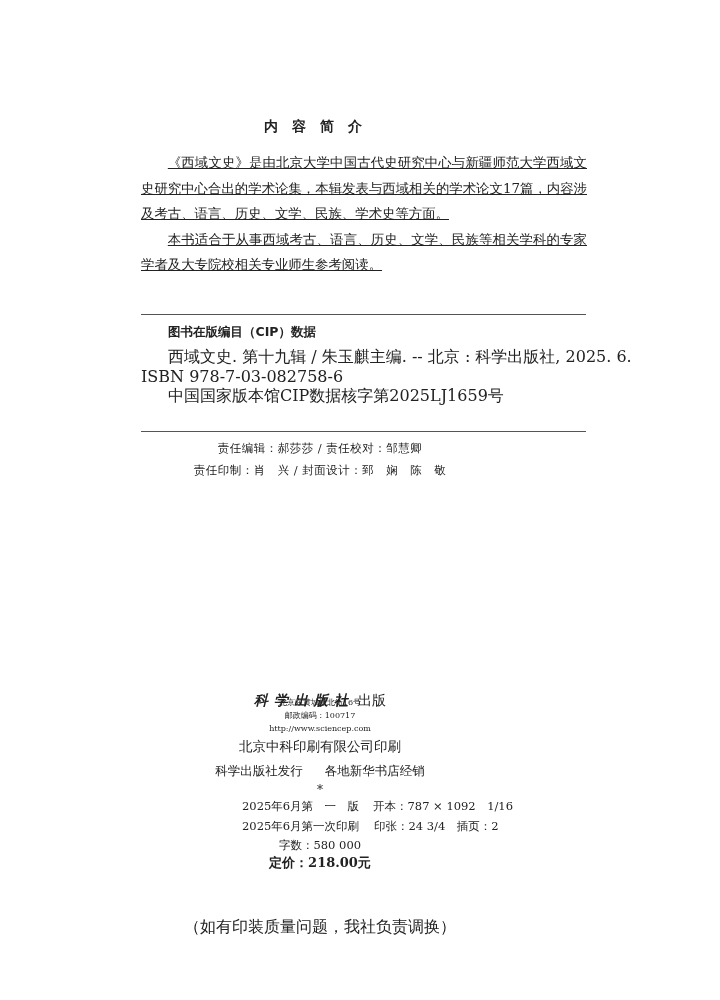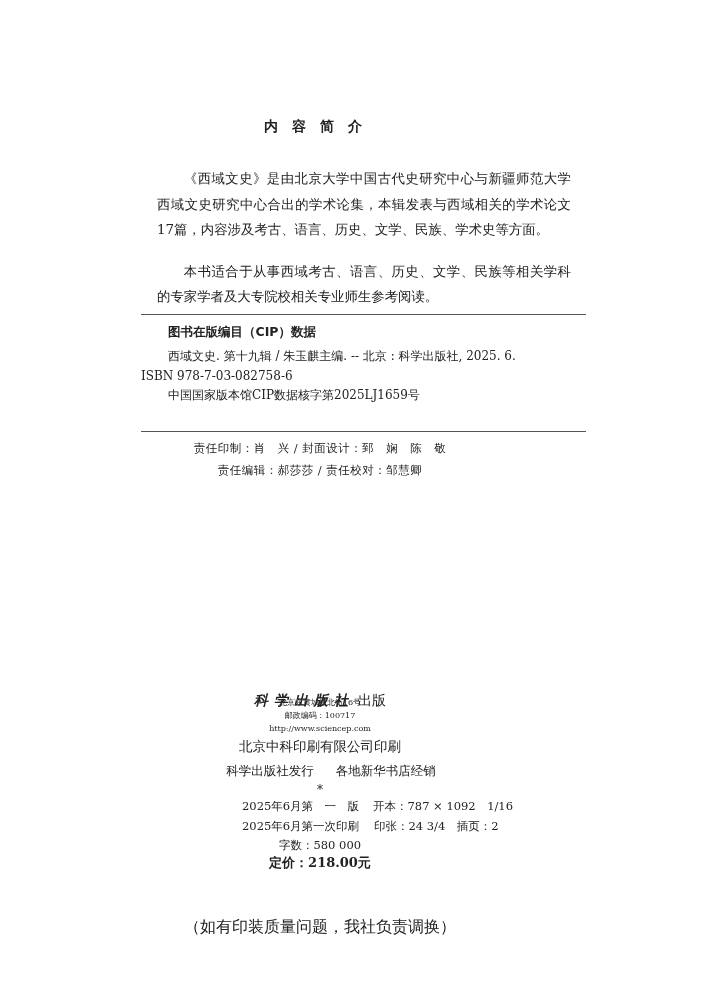--- a/index.html
+++ b/index.html
@@ -11,37 +11,37 @@
   .abs { position: absolute; }
   .center { left: 0; width: 640px; text-align: center; }
   .title {
     top: 118px; font-size: 14px; letter-spacing: 14px; font-weight: bold;
     font-family: "DejaVu Sans", "Liberation Sans", sans-serif;
   }
   .intro {
     left: 141px; width: 446px; top: 150px; font-size: 13.4px; line-height: 25.5px;
     text-align: justify; text-align-last: left;
   }
-  .intro p { margin: 16px; text-indent: 2em; }
+  .intro p { margin: 0; text-indent: 2em; text-decoration: underline; }
   .rule { left: 141px; width: 445px; height: 0; border-top: 1.2px solid #555555; }
   .cip-heading {
     left: 168px; top: 324px; font-size: 12.5px; font-weight: bold;
     font-family: "DejaVu Sans", "Liberation Sans", sans-serif;
   }
-  .cip-body { left: 141px; width: 450px; top: 347px; font-size: 12px; line-height: 19.5px; }
+  .cip-body { left: 141px; width: 450px; top: 347px; font-size: 16px; line-height: 19.5px; }
   .cip-body div { white-space: nowrap; }
   .ind { padding-left: 27px; }
   .credits { font-size: 11.5px; line-height: 22px; letter-spacing: 0.5px; }
   .pub-logo {
     top: 692px; font-size: 14px; font-style: italic; font-weight: bold; letter-spacing: 6px;
   }
   .pub-logo .plain { font-style: normal; font-weight: normal; letter-spacing: 0; margin-left: 4px; }
   .small { font-size: 8px; line-height: 13px; }
   .printer { top: 738px; font-size: 13.5px; }
-  .dist { top: 763px; font-size: 12.5px; padding-left: 11px; }
+  .dist { top: 763px; font-size: 12.5px; }
   .dist span + span { margin-left: 22px; }
   .star { top: 783px; font-size: 12px; }
   .spec { font-size: 11.5px; white-space: pre; }
   .price { top: 854px; font-size: 13px; font-weight: bold; }
   .note { top: 917px; font-size: 16px; }
 </style>
 </head>
 <body>
 
 <div class="abs center title">内容简介</div>
@@ -54,22 +54,22 @@
 <div class="abs rule" style="top:314px;"></div>
 <div class="abs cip-heading">图书在版编目（CIP）数据</div>
 <div class="abs cip-body">
   <div class="ind">西域文史. 第十九辑 / 朱玉麒主编. -- 北京 : 科学出版社, 2025. 6.</div>
   <div>ISBN 978-7-03-082758-6</div>
   <div class="ind">中国国家版本馆CIP数据核字第2025LJ1659号</div>
 </div>
 <div class="abs rule" style="top:431px;"></div>
 
 <div class="abs center credits" style="top:437px;">
+  <div>责任编辑：郝莎莎 / 责任校对：邹慧卿</div>
   <div>责任印制：肖　兴 / 封面设计：郅　娴　陈　敬</div>
-  <div>责任编辑：郝莎莎 / 责任校对：邹慧卿</div>
 </div>
 
 <div class="abs center pub-logo">
   <span>科学出版社</span><span class="plain">出版</span>
 </div>
 <div class="abs center small" style="top:696px;">北京东黄城根北街16号</div>
 <div class="abs center small" style="top:709px;">邮政编码：100717</div>
 <div class="abs center small" style="top:722px;">http://www.sciencep.com</div>
 
 <div class="abs center printer">北京中科印刷有限公司印刷</div>

